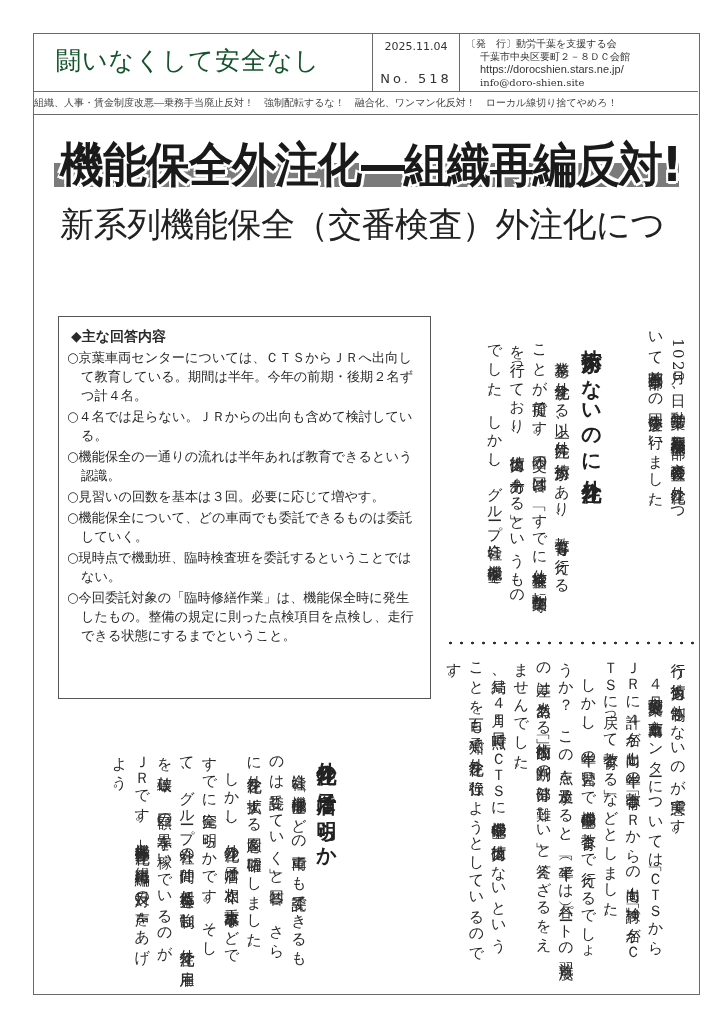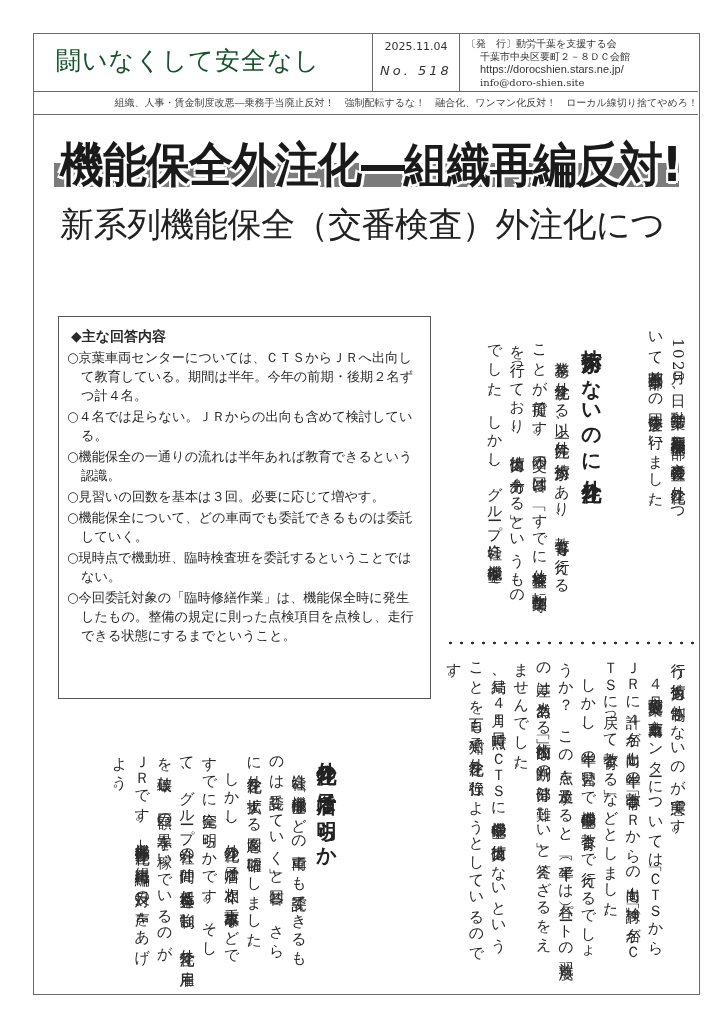--- a/index.html
+++ b/index.html
@@ -8,27 +8,27 @@
   .page { position:absolute; left:33px; top:33px; width:667px; height:962px;
           border:1.5px solid #6a6a6a; box-sizing:border-box; }
   .masthead { position:absolute; left:0; top:0; width:664px; height:57px;
               border-bottom:1.5px solid #6a6a6a; }
   .mast-title { position:absolute; left:22px; top:10px; font-family:"DejaVu Sans", sans-serif;
                 font-size:25px; letter-spacing:1px; color:#14532d; }
   .mast-issue { position:absolute; left:338px; top:0; width:86px; height:57px;
                 border-left:1.5px solid #6a6a6a; border-right:1.5px solid #6a6a6a;
                 font-family:"DejaVu Sans", sans-serif; text-align:center; color:#333; }
   .mast-issue .date { font-size:11px; margin-top:6px; }
-  .mast-issue .no { font-size:13px; margin-top:10px; letter-spacing:3px;font-style:italic; }
+  .mast-issue .no { font-size:13px; margin-top:18px; letter-spacing:3px; }
   .mast-pub { position:absolute; left:432px; top:3px; font-size:10px; line-height:13px; color:#333; }
   .mast-pub .indent { padding-left:14px; }
   .mast-pub .url { padding-left:14px; font-family:Liberation Sans, sans-serif; font-size:11px; }
   .slogan { position:absolute; left:0; top:58px; width:664px; height:22px;
             border-bottom:1.5px solid #6a6a6a; font-size:10px; line-height:22px;
-            text-align:right; color:#444; }
+            text-align:left; color:#444; }
   .headline-wrap { position:absolute; left:20px; top:101px; width:625px; height:60px; }
   .headline-bar { position:absolute; left:0; top:28px; width:625px; height:24px; background:#7b7b7b; }
   .headline { position:absolute; left:6px; top:-2px; width:620px; font-family:"DejaVu Sans", sans-serif;
               font-weight:bold; font-size:44px; letter-spacing:-1px; color:#1a1a1a;
               text-shadow: 2px 2px 0 #fff, -2px -2px 0 #fff, 2px -2px 0 #fff, -2px 2px 0 #fff,
                            0 3px 0 #fff, 3px 0 0 #fff; white-space:nowrap; transform:scaleY(1.08); transform-origin:top left; }
   .subhead { position:absolute; left:26px; width:620px; font-family:"DejaVu Sans", sans-serif;
              font-size:34px; color:#222; white-space:nowrap; letter-spacing:-0.5px; }
   .sub1 { top:168px; } .sub2 { top:214px; }
   .answers { position:absolute; left:24px; top:282px; width:373px; height:383px;

